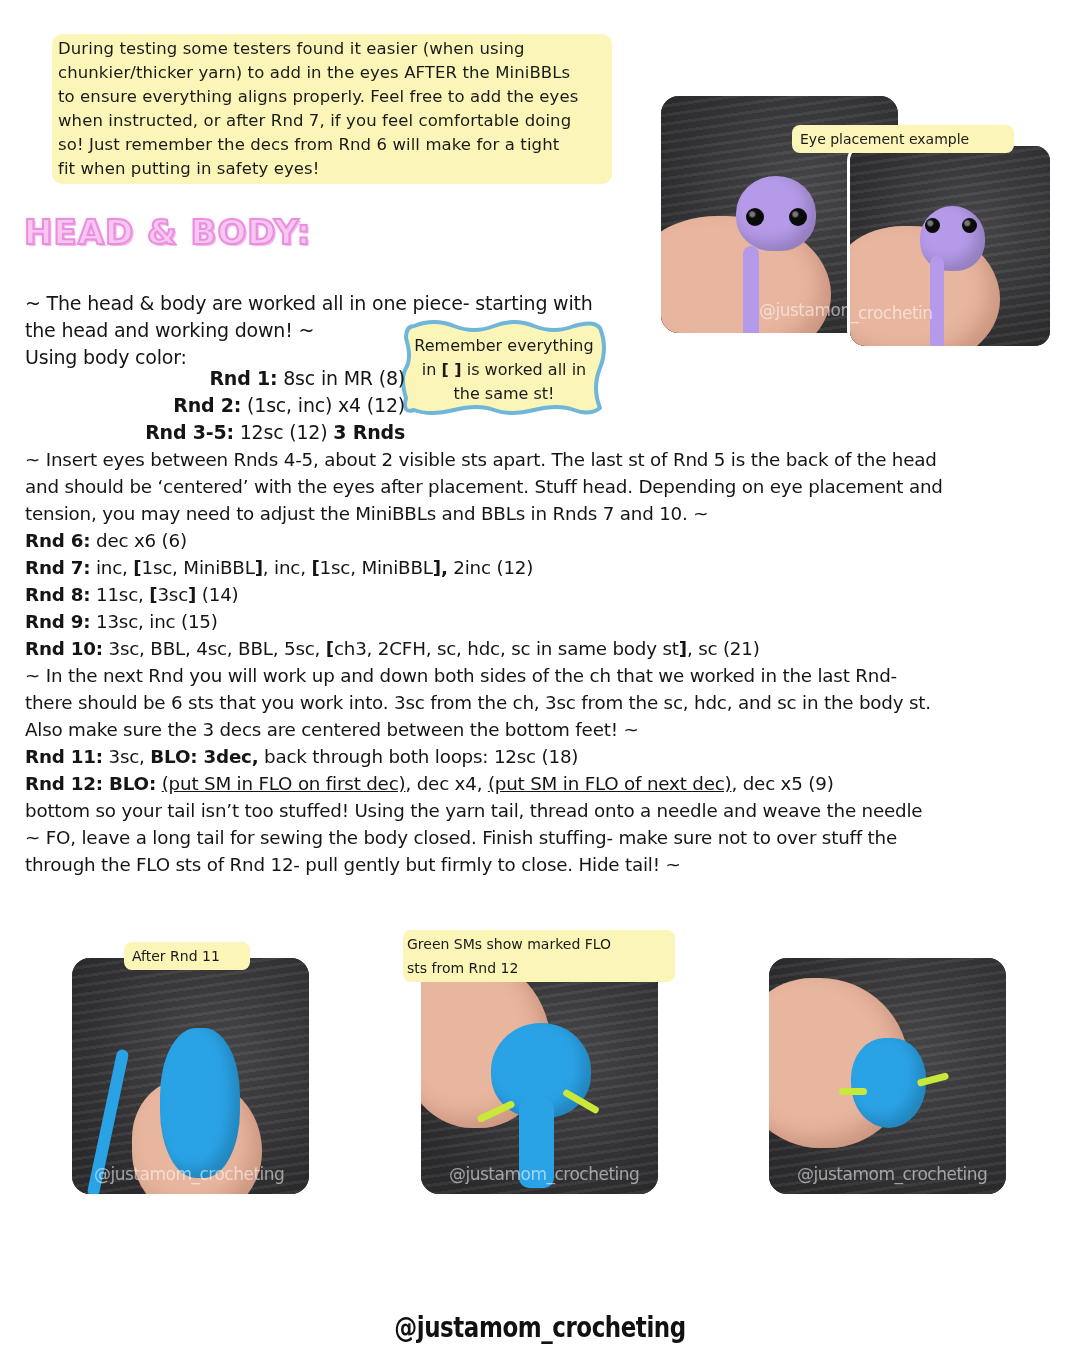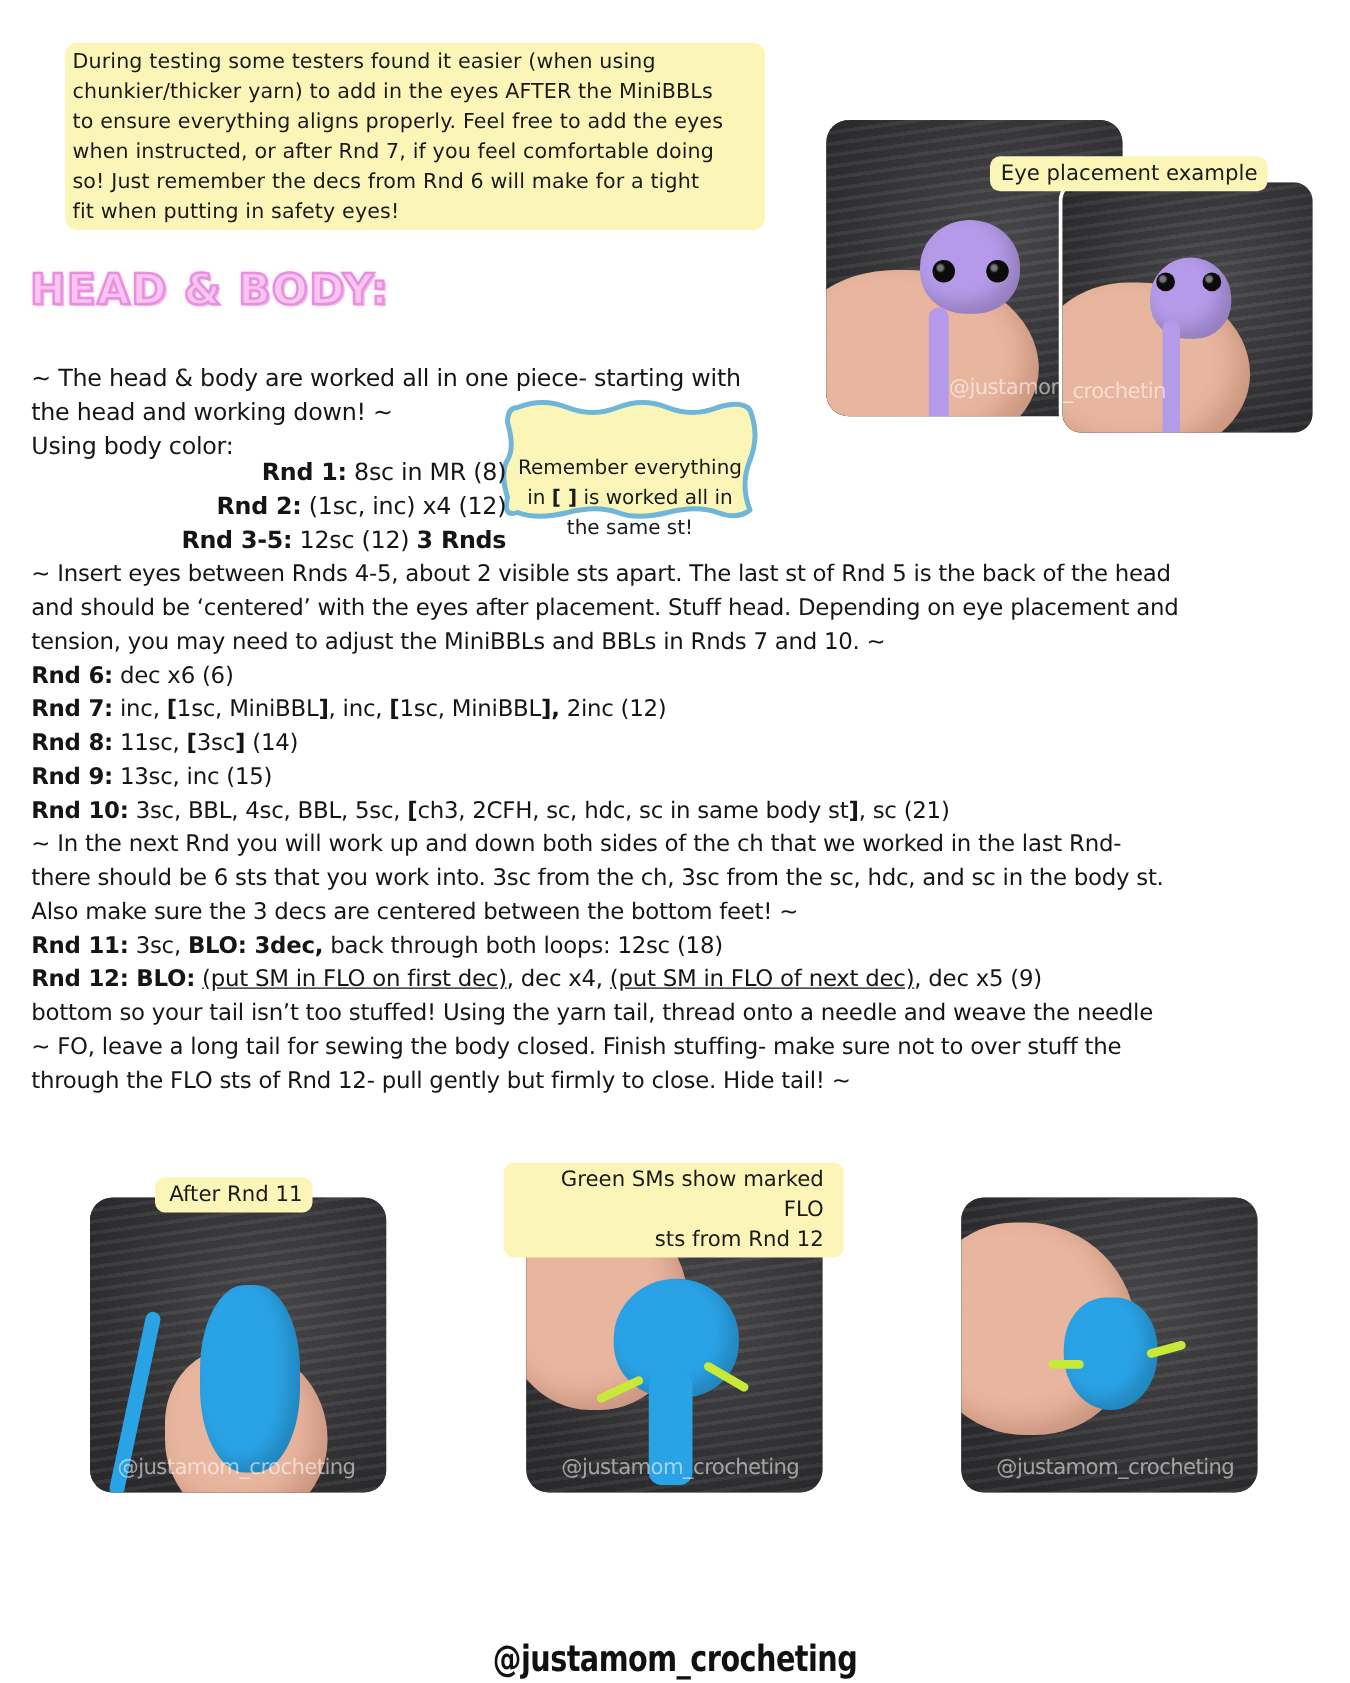--- a/index.html
+++ b/index.html
@@ -40,21 +40,21 @@
   #intro { top: 258px; width: 620px; margin-top: 32px; }
   #rounds-a { top: 365px; width: 380px; text-align: right; }
   #rounds-b { top: 446px; width: 1040px; font-size: 18.3px; }
 
   #bracket-note {
     position: absolute; left: 400px; top: 318px; width: 208px; height: 100px;
   }
   #bracket-note svg { position: absolute; left: 0; top: 0; }
   #bracket-note .txt {
     position: absolute; left: 0; top: 16px; width: 208px;
-    text-align: center; font-size: 16px; line-height: 24px; color: #1a1a1a; margin-top: 28px;
+    text-align: center; font-size: 16px; line-height: 24px; color: #1a1a1a;
   }
 
   .photo {
     position: absolute; border-radius: 18px; overflow: hidden;
     background: #3a3a3c;
   }
   .photo .wood {
     position: absolute; inset: 0;
     background:
       repeating-linear-gradient(172deg, rgba(255,255,255,0.05) 0 3px, rgba(0,0,0,0.06) 3px 9px),
@@ -74,32 +74,32 @@
   }
   .photo .tail { position: absolute; border-radius: 10px; }
   .photo .marker { position: absolute; background: #c8e83a; border-radius: 6px; height: 7px; }
   .photo .wm {
     position: absolute; font-family: "DejaVu Sans", sans-serif; font-size: 17px;
     color: rgba(255,255,255,0.55); white-space: nowrap; letter-spacing: -0.5px;
   }
 
   .label-yellow {
     position: absolute; background: #fbf6b8; border-radius: 8px;
-    text-align: right; color: #1a1a1a; font-size: 17px; line-height: 24px;
+    text-align: left; color: #1a1a1a; font-size: 14px; line-height: 24px;
     padding: 2px 8px;
   }
 
   #eye-photo-1 { left: 661px; top: 96px; width: 237px; height: 237px; border-radius: 18px; }
   #eye-photo-2 { left: 847px; top: 143px; width: 206px; height: 206px; border: 3px solid #fff; border-radius: 18px; }
   #eye-label { left: 792px; top: 125px; width: 222px; }
 
   #photo-after11 { left: 72px; top: 958px; width: 237px; height: 236px; }
   #label-after11 { left: 124px; top: 942px; width: 126px; }
   #photo-green { left: 421px; top: 958px; width: 237px; height: 236px; }
-  #label-green { left: 403px; top: 930px; width: 272px; line-height: 24px; padding: 2px 16px; }
+  #label-green { left: 403px; top: 930px; width: 272px; line-height: 24px; padding: 2px 4px; }
   #photo-final { left: 769px; top: 958px; width: 237px; height: 236px; }
 
   #footer-handle {
     position: absolute; left: 0; top: 1310px; width: 1080px; text-align: center;
     font-family: "DejaVu Sans Condensed", "DejaVu Sans", sans-serif;
     font-weight: bold; font-size: 29px; color: #111; letter-spacing: -0.5px;
     transform: scaleX(0.88);
   }
 </style>
 </head>

